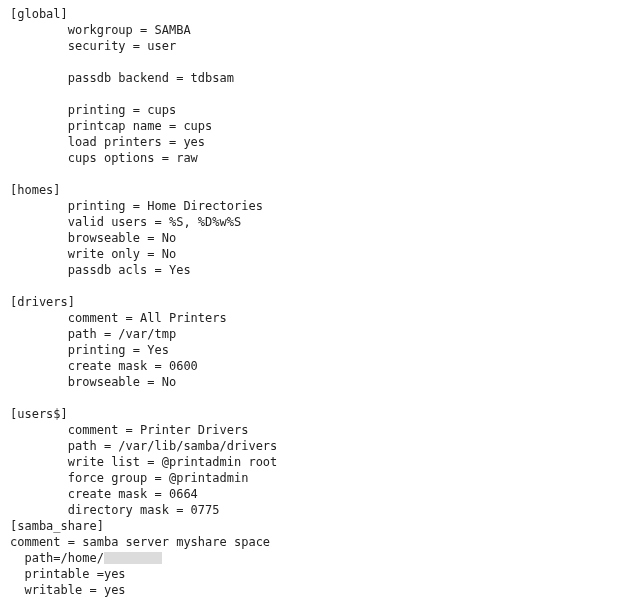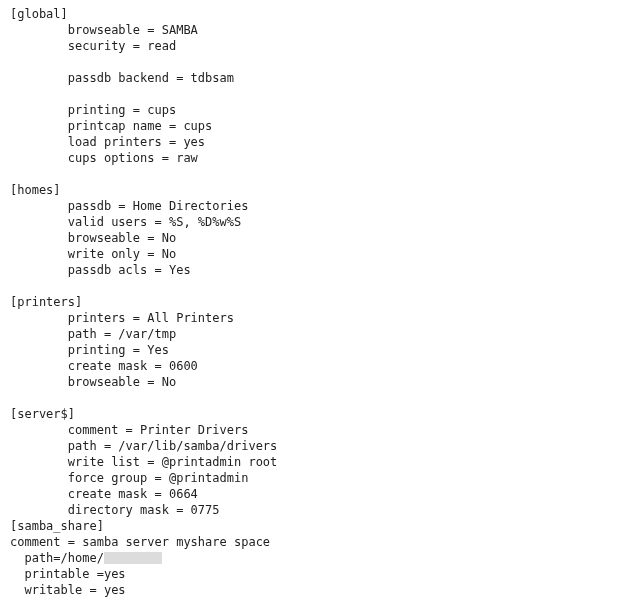--- a/index.html
+++ b/index.html
@@ -24,45 +24,45 @@
     width: 58px;
     height: 12px;
     background: #dcdcdc;
     vertical-align: -2px;
   }
 </style>
 </head>
 <body>
 
 <pre class="config"><span>[global]</span>
-<span>        browseable = SAMBA</span>
-<span>        security = read</span>
+<span>        workgroup = SAMBA</span>
+<span>        security = user</span>
 
 <span>        passdb backend = tdbsam</span>
 
 <span>        printing = cups</span>
 <span>        printcap name = cups</span>
 <span>        load printers = yes</span>
 <span>        cups options = raw</span>
 
 <span>[homes]</span>
-<span>        passdb = Home Directories</span>
+<span>        printing = Home Directories</span>
 <span>        valid users = %S, %D%w%S</span>
 <span>        browseable = No</span>
 <span>        write only = No</span>
 <span>        passdb acls = Yes</span>
 
-<span>[printers]</span>
-<span>        printers = All Printers</span>
+<span>[drivers]</span>
+<span>        comment = All Printers</span>
 <span>        path = /var/tmp</span>
 <span>        printing = Yes</span>
 <span>        create mask = 0600</span>
 <span>        browseable = No</span>
 
-<span>[server$]</span>
+<span>[users$]</span>
 <span>        comment = Printer Drivers</span>
 <span>        path = /var/lib/samba/drivers</span>
 <span>        write list = @printadmin root</span>
 <span>        force group = @printadmin</span>
 <span>        create mask = 0664</span>
 <span>        directory mask = 0775</span>
 <span>[samba_share]</span>
 <span>comment = samba server myshare space</span>
 <span>  path=/home/</span><span class="redact"></span>
 <span>  printable =yes</span>

